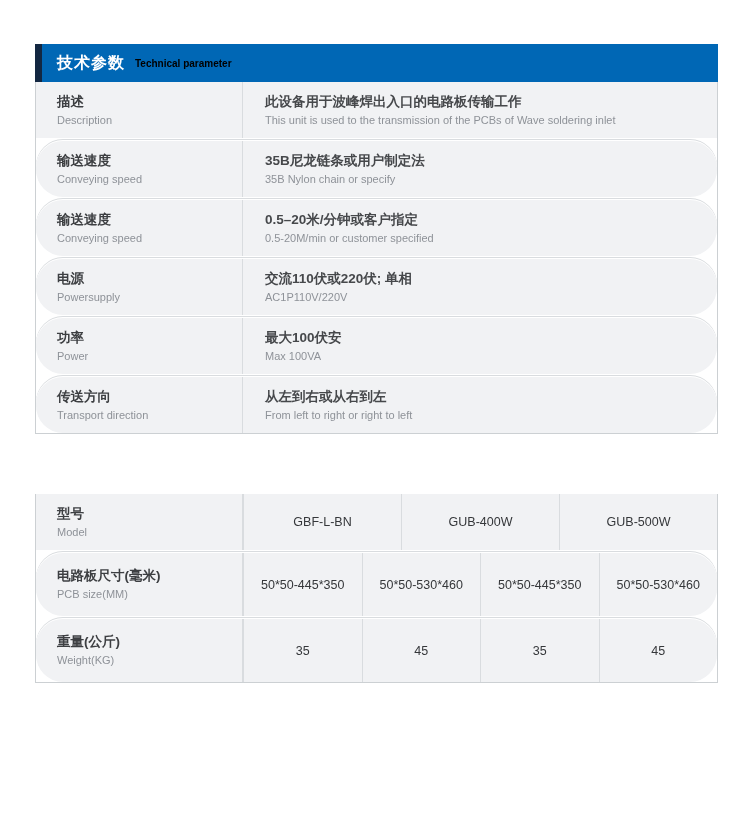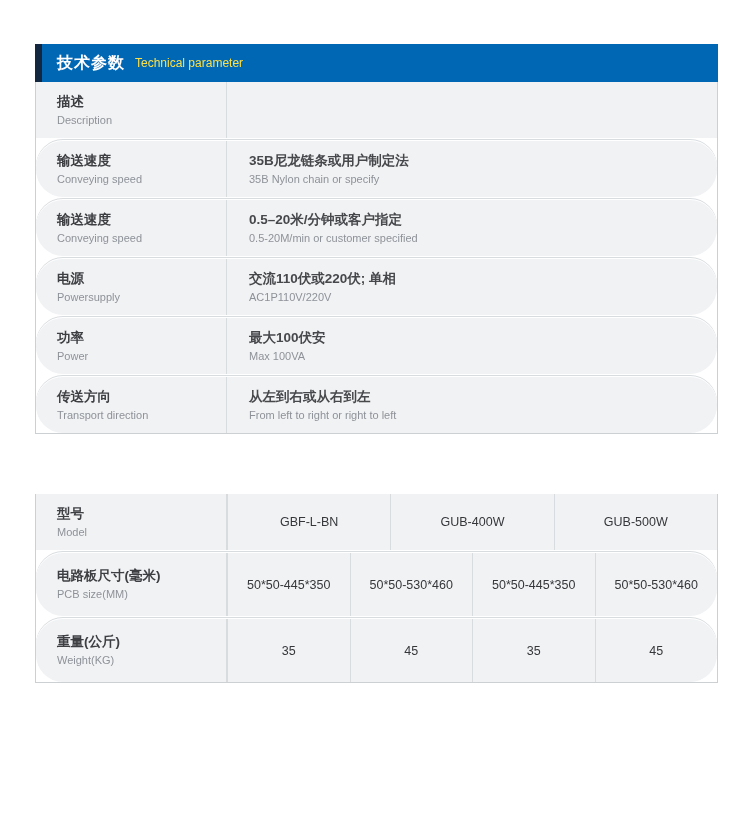--- a/index.html
+++ b/index.html
@@ -20,23 +20,23 @@
     align-items: center;
     padding-left: 15px;
   }
   .bar-cn {
     color: #ffffff;
     font-weight: bold;
     font-size: 16px;
     letter-spacing: 1px;
   }
   .bar-en {
-    color: #fde047;
-    font-weight: normal;
-    font-size: 12px;
+    color: #000000;
+    font-weight: bold;
+    font-size: 10px;
     margin-left: 10px;
   }
   .bar-en.wide { margin-left: 18px; }
 
   
   .tbl {
     border: 1px solid #ccd0d3;
     border-top: none;
     background: #ffffff;
     display: flex;
@@ -49,21 +49,21 @@
   }
   .row + .row {
     margin-top: 3px;
     box-shadow: 0 -1px 0 #ffffff, 0 -2px 0 #d9dcdf;
     border-radius: 27px;
   }
   .row.h56 { min-height: 56px; }
   .row.h63 { min-height: 63px; }
 
   .lbl {
-    width: 191px;
+    width: 207px;
     flex: none;
     border-right: 1px solid #d9dcdf;
     padding: 9px 8px 8px 21px;
     display: flex;
     flex-direction: column;
     justify-content: center;
   }
   .val {
     flex: 1;
     padding: 9px 8px 8px 22px;
@@ -109,20 +109,24 @@
       <span class="bar-cn">技术参数</span>
       <span class="bar-en">Technical parameter</span>
     </div>
     <div class="tbl">
 
       <div class="row h56">
         <div class="lbl">
           <span class="cn">描述</span>
           <span class="en">Description</span>
         </div>
+        <div class="val">
+          <span class="cn">此设备用于波峰焊出入口的电路板传输工作</span>
+          <span class="en">This unit is used to the transmission of the PCBs of Wave soldering inlet</span>
+        </div>
       </div>
 
       <div class="row h56">
         <div class="lbl">
           <span class="cn">输送速度</span>
           <span class="en">Conveying speed</span>
         </div>
         <div class="val">
           <span class="cn">35B尼龙链条或用户制定法</span>
           <span class="en">35B Nylon chain or specify</span>

